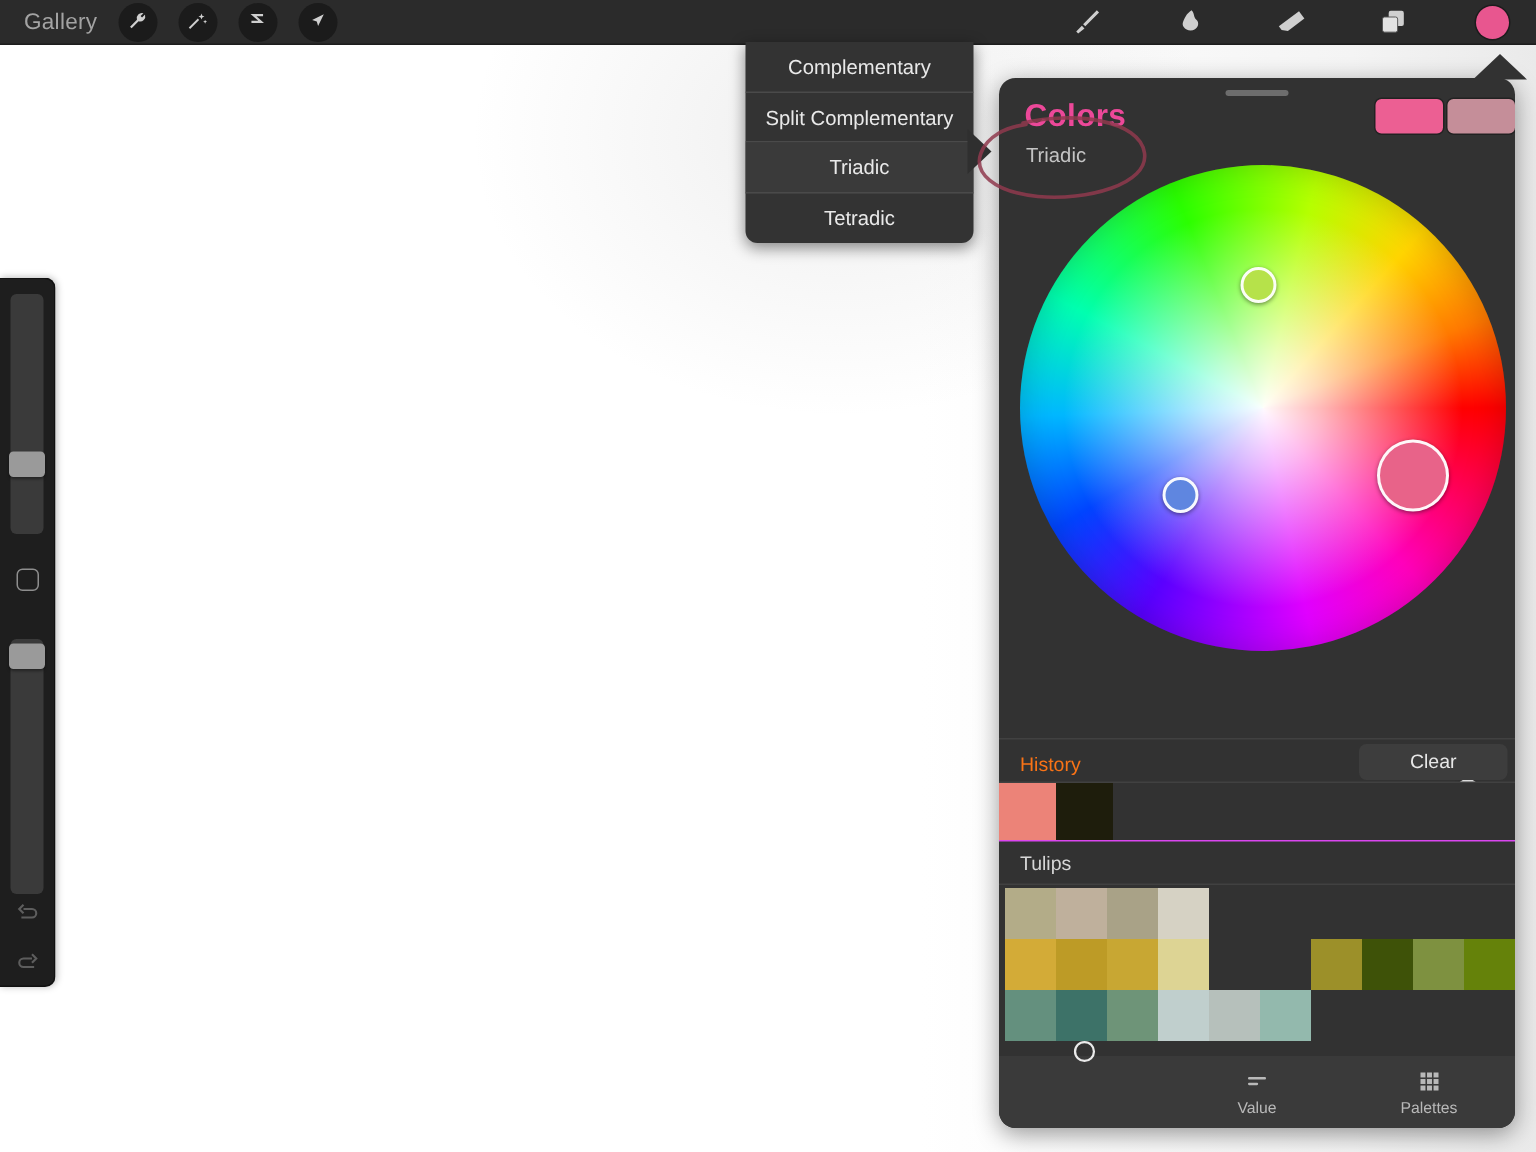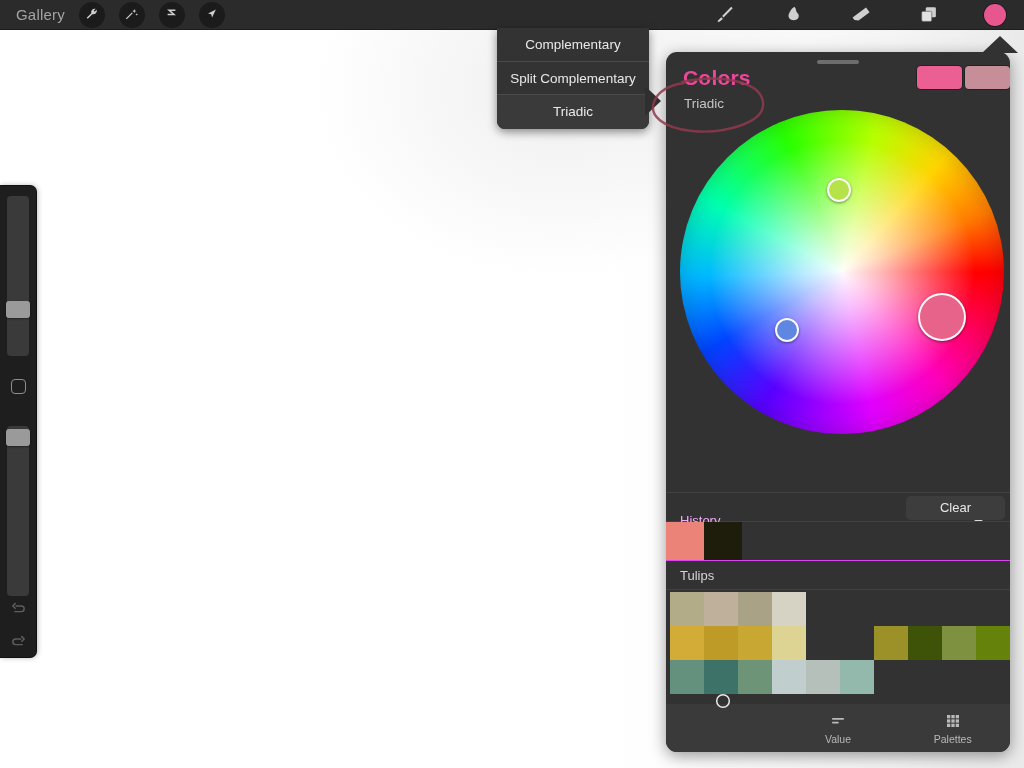--- a/index.html
+++ b/index.html
@@ -165,21 +165,21 @@
     position:absolute; left:294px; top:4px; width:13px; height:13px;
     border-radius:50%; background:#dcdcdc;
     box-shadow:0 1px 3px rgba(0,0,0,.5);
   }
 
   
   #history-head {
     position:absolute; left:0; top:440px; width:344px; height:30px;
     border-top:1px solid #414141; border-bottom:1px solid #414141;
   }
-  #history-label { position:absolute; left:14px; top:20px; color:#f0abfc; font-size:13px; }
+  #history-label { position:absolute; left:14px; top:9px; color:#f97316; font-size:13px; }
   #clear-button {
     position:absolute; right:5px; top:3px; width:99px; height:24px;
     background:#3d3d3d; border-radius:5px;
     color:#e8e8e8; font-size:13px; text-align:center; line-height:24px;
   }
   #history-strip {
     position:absolute; left:0; top:470px; width:344px; height:38px;
     background:#323232; display:flex;
   }
   .hist-sw { width:38px; height:38px; }
@@ -290,20 +290,21 @@
     <svg width="19" height="17" viewBox="0 0 24 24">
         <path fill="none" stroke="#b5b5b5" stroke-width="2" d="M16 7H8a4 4 0 0 0 0 8h10M16 3l4 4-4 4"></path>
       </svg>
   </div>
 </div>
 
 <div id="harmony-menu">
   <div class="menu-item">Complementary</div>
   <div class="menu-item">Split Complementary</div>
   <div class="menu-item active">Triadic</div>
+  <div class="menu-item">Tetradic</div>
 </div>
 <div id="menu-pointer"></div>
 
 <div id="panel-arrow"></div>
 
 <div id="colors-panel">
   <div id="grabber"></div>
   <div id="panel-title">Colors</div>
   <div id="panel-sub">Triadic</div>
   <div class="swatch-pill" id="swatch-primary"></div>

